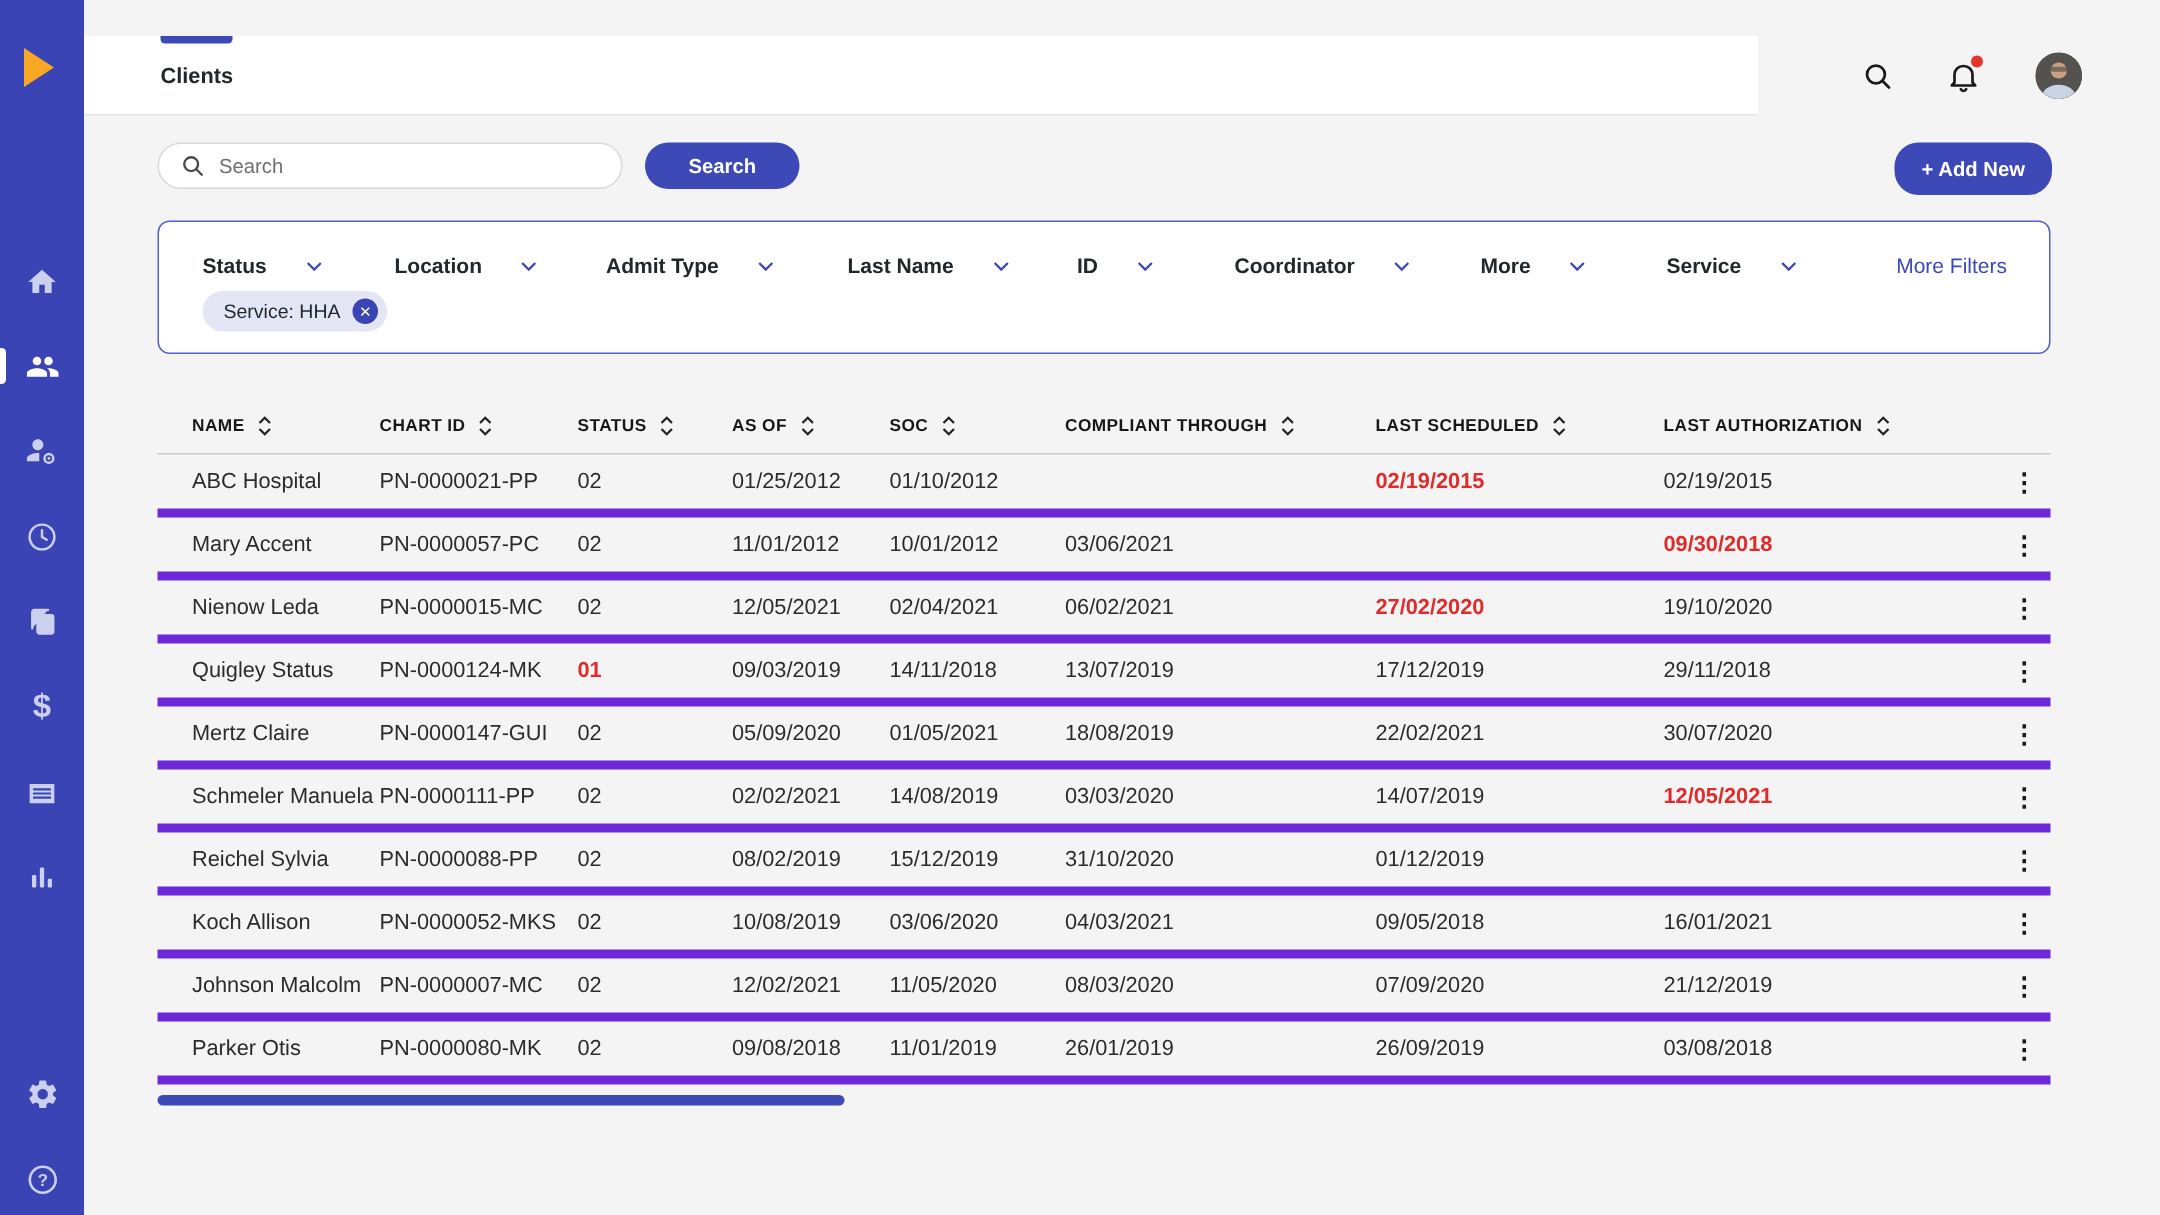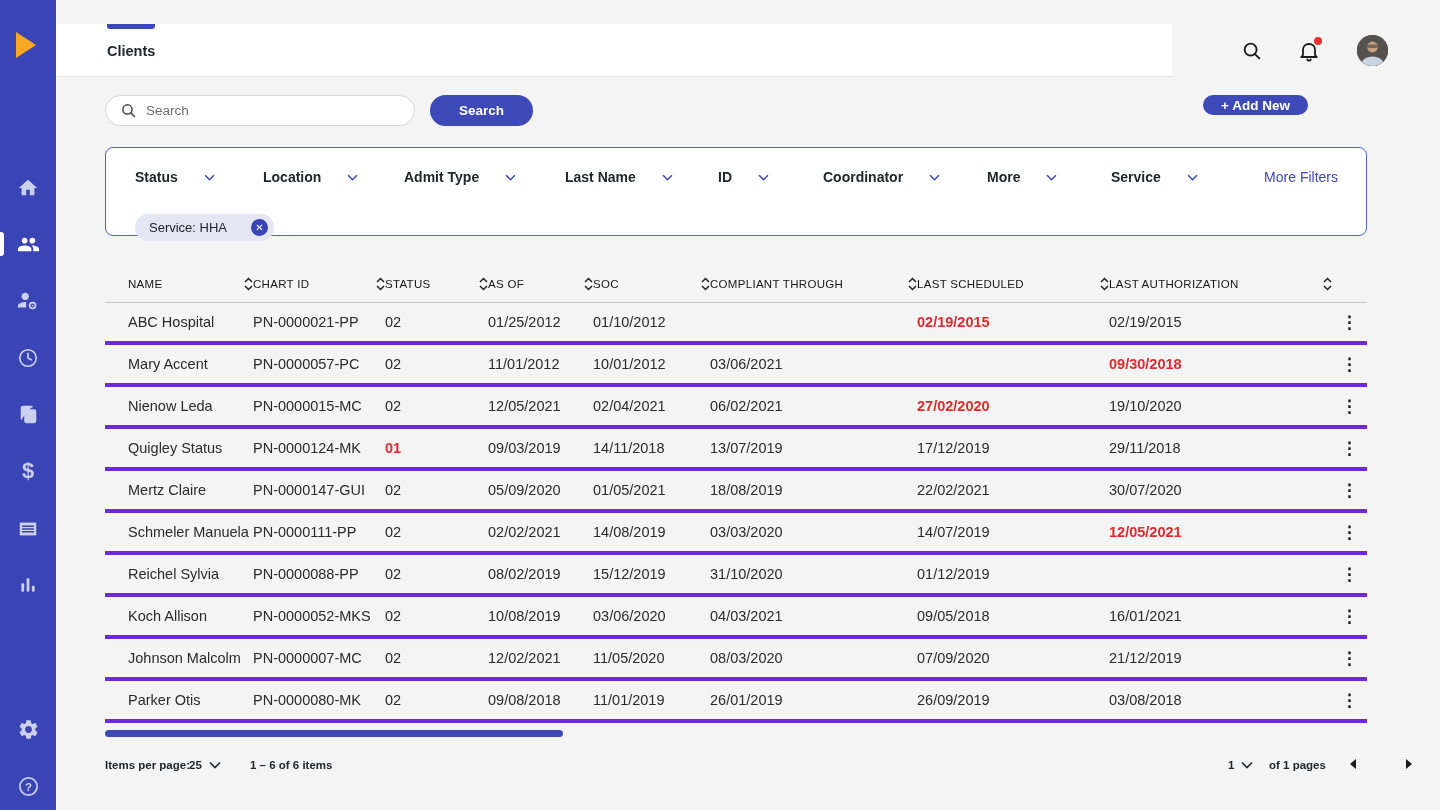--- a/index.html
+++ b/index.html
@@ -46,46 +46,46 @@
   .search-box { position:absolute; left:49px; top:42px; width:310px; height:31px;
     background:#fff; border:1px solid #D9D9DB; border-radius:16px;
     display:flex; align-items:center; padding-left:14px; gap:9px; }
   .search-box input { border:none; outline:none; flex:1; font-size:13.5px;
     font-family:"Liberation Sans", sans-serif; color:#333; background:transparent; }
   .search-box input::placeholder { color:#6F6F72; }
   .btn { border:none; border-radius:16px; background:#3D49B6; color:#fff;
     font-size:13.5px; font-weight:700; font-family:"Liberation Sans", sans-serif;
     cursor:pointer; }
   .btn-search { position:absolute; left:374px; top:42px; width:103px; height:31px; }
-  .btn-add { position:absolute; left:1147px; top:42px; width:105px; height:20px; }
+  .btn-add { position:absolute; left:1207px; top:42px; width:105px; height:35px; }
 
   
   .filter-panel { position:absolute; left:49px; top:94px; width:1262px; height:89px;
     background:#fff; border:1.5px solid #5560C9; border-radius:8px; }
   .fdrop { position:absolute; top:16px; height:26px; display:flex; align-items:center;
     gap:26px; font-size:14px; font-weight:700; color:#21272A; cursor:pointer; }
   .fdrop svg { stroke:#3D49B6; }
   .more-filters { position:absolute; top:16px; right:28px; height:26px; display:flex;
     align-items:center; font-size:14px; font-weight:400; color:#3D49B6; cursor:pointer; }
   .chip { position:absolute; left:29px; top:46px; height:27px; border-radius:14px;
-    background:#E4E5F5; display:flex; align-items:center; gap:24px; padding:0 6px 0 14px;
-    font-size:13px; color:#21272A;margin-top:20px; }
+    background:#E4E5F5; display:flex; align-items:center; gap:8px; padding:0 6px 0 14px;
+    font-size:13px; color:#21272A; }
   .chip-x { width:17px; height:17px; border-radius:50%; background:#3A44B4; color:#fff;
     display:flex; align-items:center; justify-content:center; font-size:10px; cursor:pointer; }
 
   
   .table { position:absolute; left:49px; top:212px; width:1262px; }
   .thead, .trow { display:grid;
     grid-template-columns:148px 132px 103px 105px 117px 207px 192px 223px 35px;
     align-items:center; }
   .thead { height:38px; border-bottom:1px solid #C7C7C9; }
-  .th { display:flex; align-items:center; gap:9px; font-size:11.5px; font-weight:400;
-    letter-spacing:.3px; color:#171717; cursor:pointer;justify-content:space-between; }
+  .th { display:flex; align-items:center; gap:9px; font-size:11.5px; font-weight:700;
+    letter-spacing:.3px; color:#171717; cursor:pointer; }
   .th:first-child, .tcell:first-child { padding-left:23px; }
-  .trow { height:42px; border-bottom:4px solid #6d28d9; cursor:pointer; }
+  .trow { height:42px; border-bottom:6px solid #6d28d9; cursor:pointer; }
   .tcell { font-size:14.5px; color:#2B2B2B; white-space:nowrap; overflow:hidden; }
   .tcell.red { color:#E02B2B; font-weight:700; }
   .tcell.kebab { font-size:17px; font-weight:700; color:#1A1A1A; text-align:center;
     letter-spacing:0; cursor:pointer; }
 
   
   .hscroll { position:absolute; left:49px; top:677px; width:458px; height:7px;
     border-radius:4px; background:#3D49B6; cursor:pointer; }
 
   
@@ -433,37 +433,13 @@
           <div class="tcell">26/01/2019</div>
           <div class="tcell">26/09/2019</div>
           <div class="tcell">03/08/2018</div>
           <div class="tcell kebab">⋮</div>
         </div>
       </div>
   </div>
 
   <div class="hscroll"></div>
 
-  <div class="pagefoot">
-    <div class="pf-item pf-label">Items per page:</div>
-    <div class="pf-item pf-count">
-      <span>25</span>
-      <svg width="12" height="8" viewBox="0 0 12 8" fill="none">
-          <path d="M1 1.5 6 6.5 11 1.5" stroke="#21272A" stroke-width="1.6"></path>
-        </svg>
-    </div>
-    <div class="pf-item pf-range">1 – 6 of 6 items</div>
-
-    <div class="pf-item pf-page">
-      <span>1</span>
-      <svg width="12" height="8" viewBox="0 0 12 8" fill="none">
-          <path d="M1 1.5 6 6.5 11 1.5" stroke="#21272A" stroke-width="1.6"></path>
-        </svg>
-    </div>
-    <div class="pf-item pf-pages">of 1 pages</div>
-    <div class="pf-item pf-prev">
-        <span class="caret-left"></span>
-      </div>
-    <div class="pf-item pf-next">
-        <span class="caret-right"></span>
-      </div>
-  </div>
 </div>
 
 </body></html>

